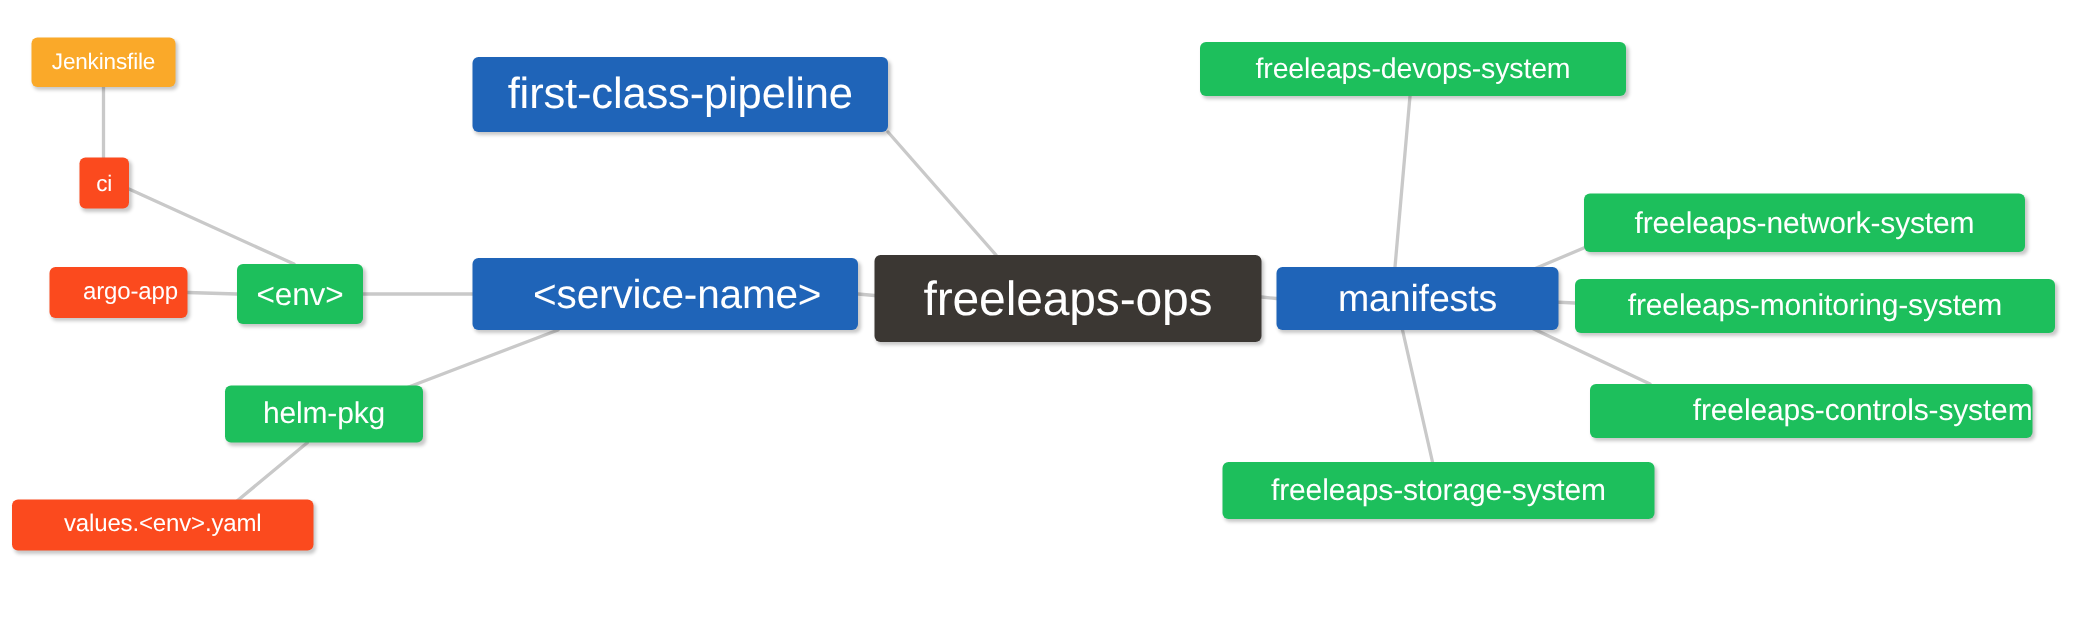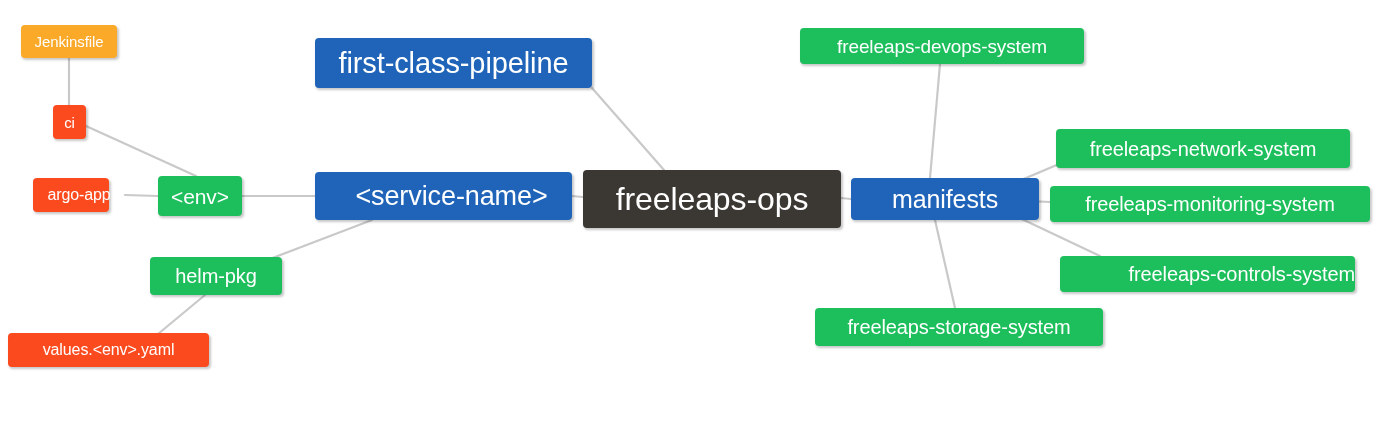--- a/index.html
+++ b/index.html
@@ -66,21 +66,21 @@
       <line x1="1007" y1="212" x2="1100" y2="256" stroke="#c9c9c9" stroke-width="2.2" stroke-linecap="round"></line>
       <line x1="935" y1="220" x2="955" y2="308" stroke="#c9c9c9" stroke-width="2.2" stroke-linecap="round"></line>
     </svg>
   <div id="nodes">
       <div class="node" style="left: 21px; top: 25px; width: 96px; height: 33px; background: rgb(250, 169, 41); font-size: 15px; color: rgb(255, 255, 255);">
         <span>Jenkinsfile</span>
       </div>
       <div class="node" style="left: 53px; top: 105px; width: 33px; height: 34px; background: rgb(251, 74, 30); font-size: 15px; color: rgb(255, 255, 255);">
         <span>ci</span>
       </div>
-      <div class="node" style="left: 33px; top: 178px; width: 76px; height: 34px; background: rgb(251, 74, 30); font-size: 16px; color: rgb(255, 255, 255); padding-left: 16px;">
+      <div class="node" style="left: 33px; top: 178px; width: 92px; height: 34px; background: rgb(251, 74, 30); font-size: 16px; color: rgb(255, 255, 255); padding-left: 16px;">
         <span>argo-app</span>
       </div>
       <div class="node" style="left: 158px; top: 176px; width: 84px; height: 40px; background: rgb(29, 191, 92); font-size: 21px; color: rgb(255, 255, 255); justify-content: center;">
         <span>&lt;env&gt;</span>
       </div>
       <div class="node" style="left: 150px; top: 257px; width: 132px; height: 38px; background: rgb(29, 191, 92); font-size: 20px; color: rgb(255, 255, 255);">
         <span>helm-pkg</span>
       </div>
       <div class="node" style="left: 8px; top: 333px; width: 201px; height: 34px; background: rgb(251, 74, 30); font-size: 16px; color: rgb(255, 255, 255);">
         <span>values.&lt;env&gt;.yaml</span>

